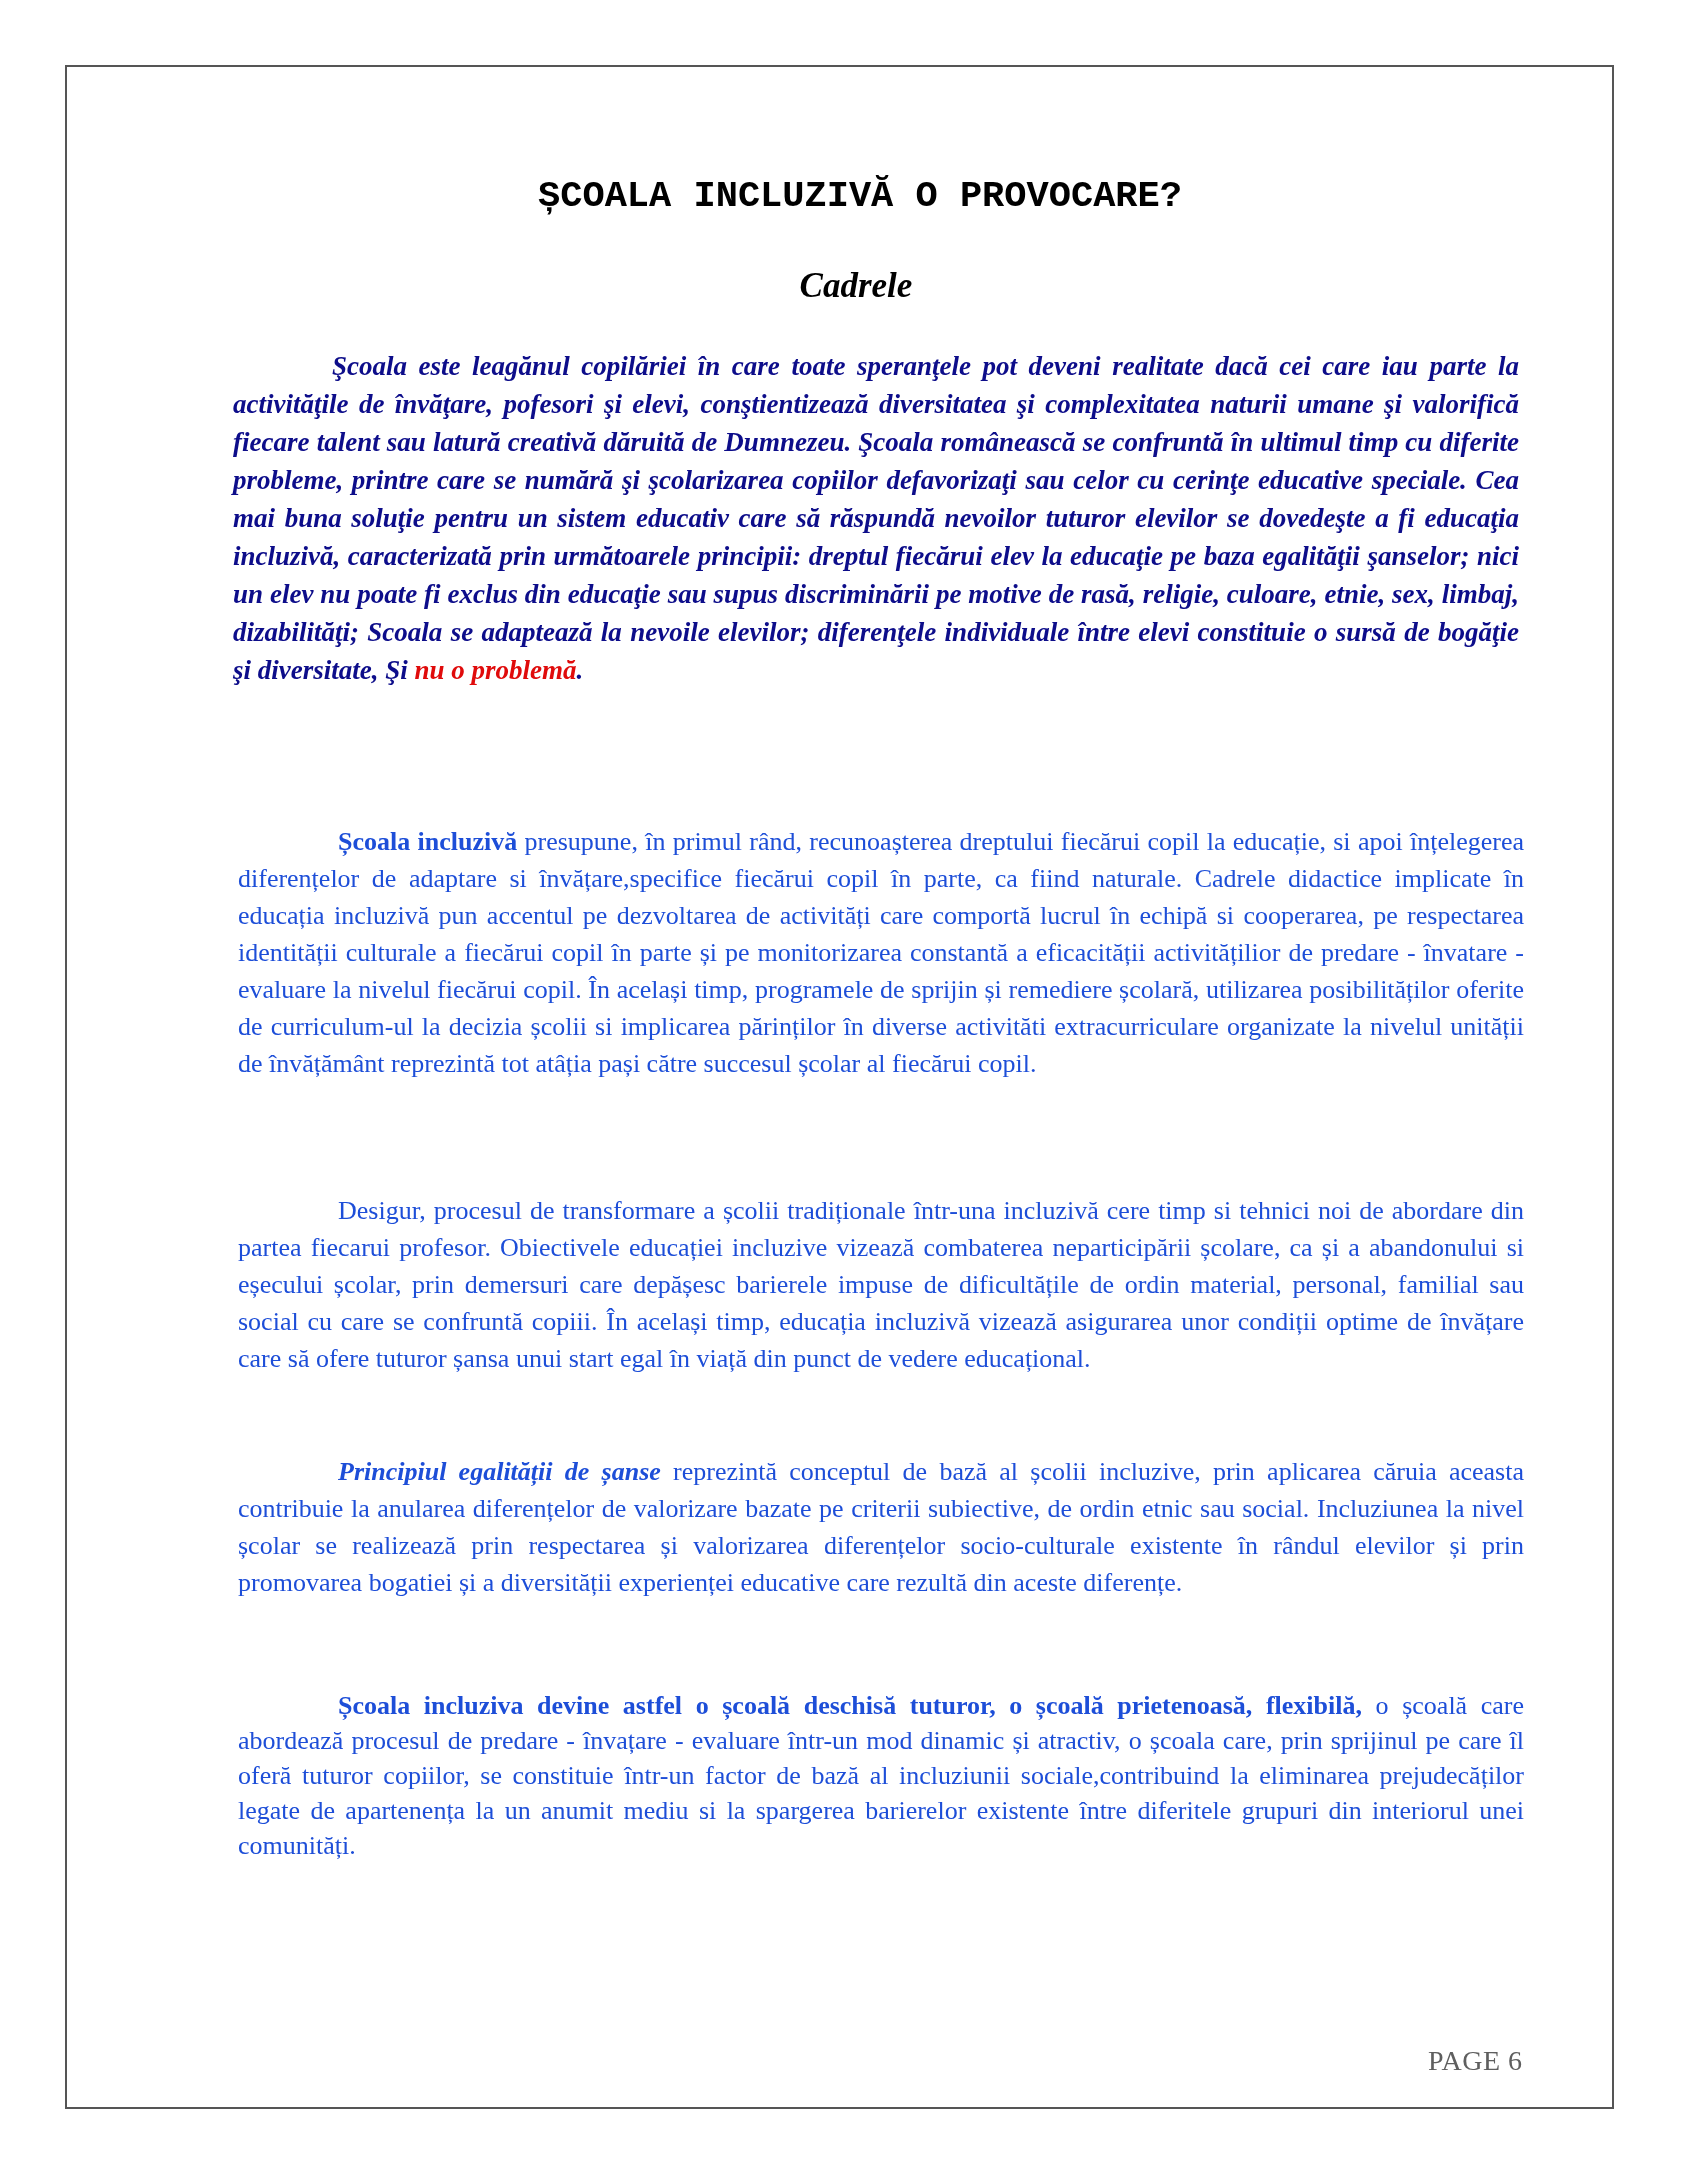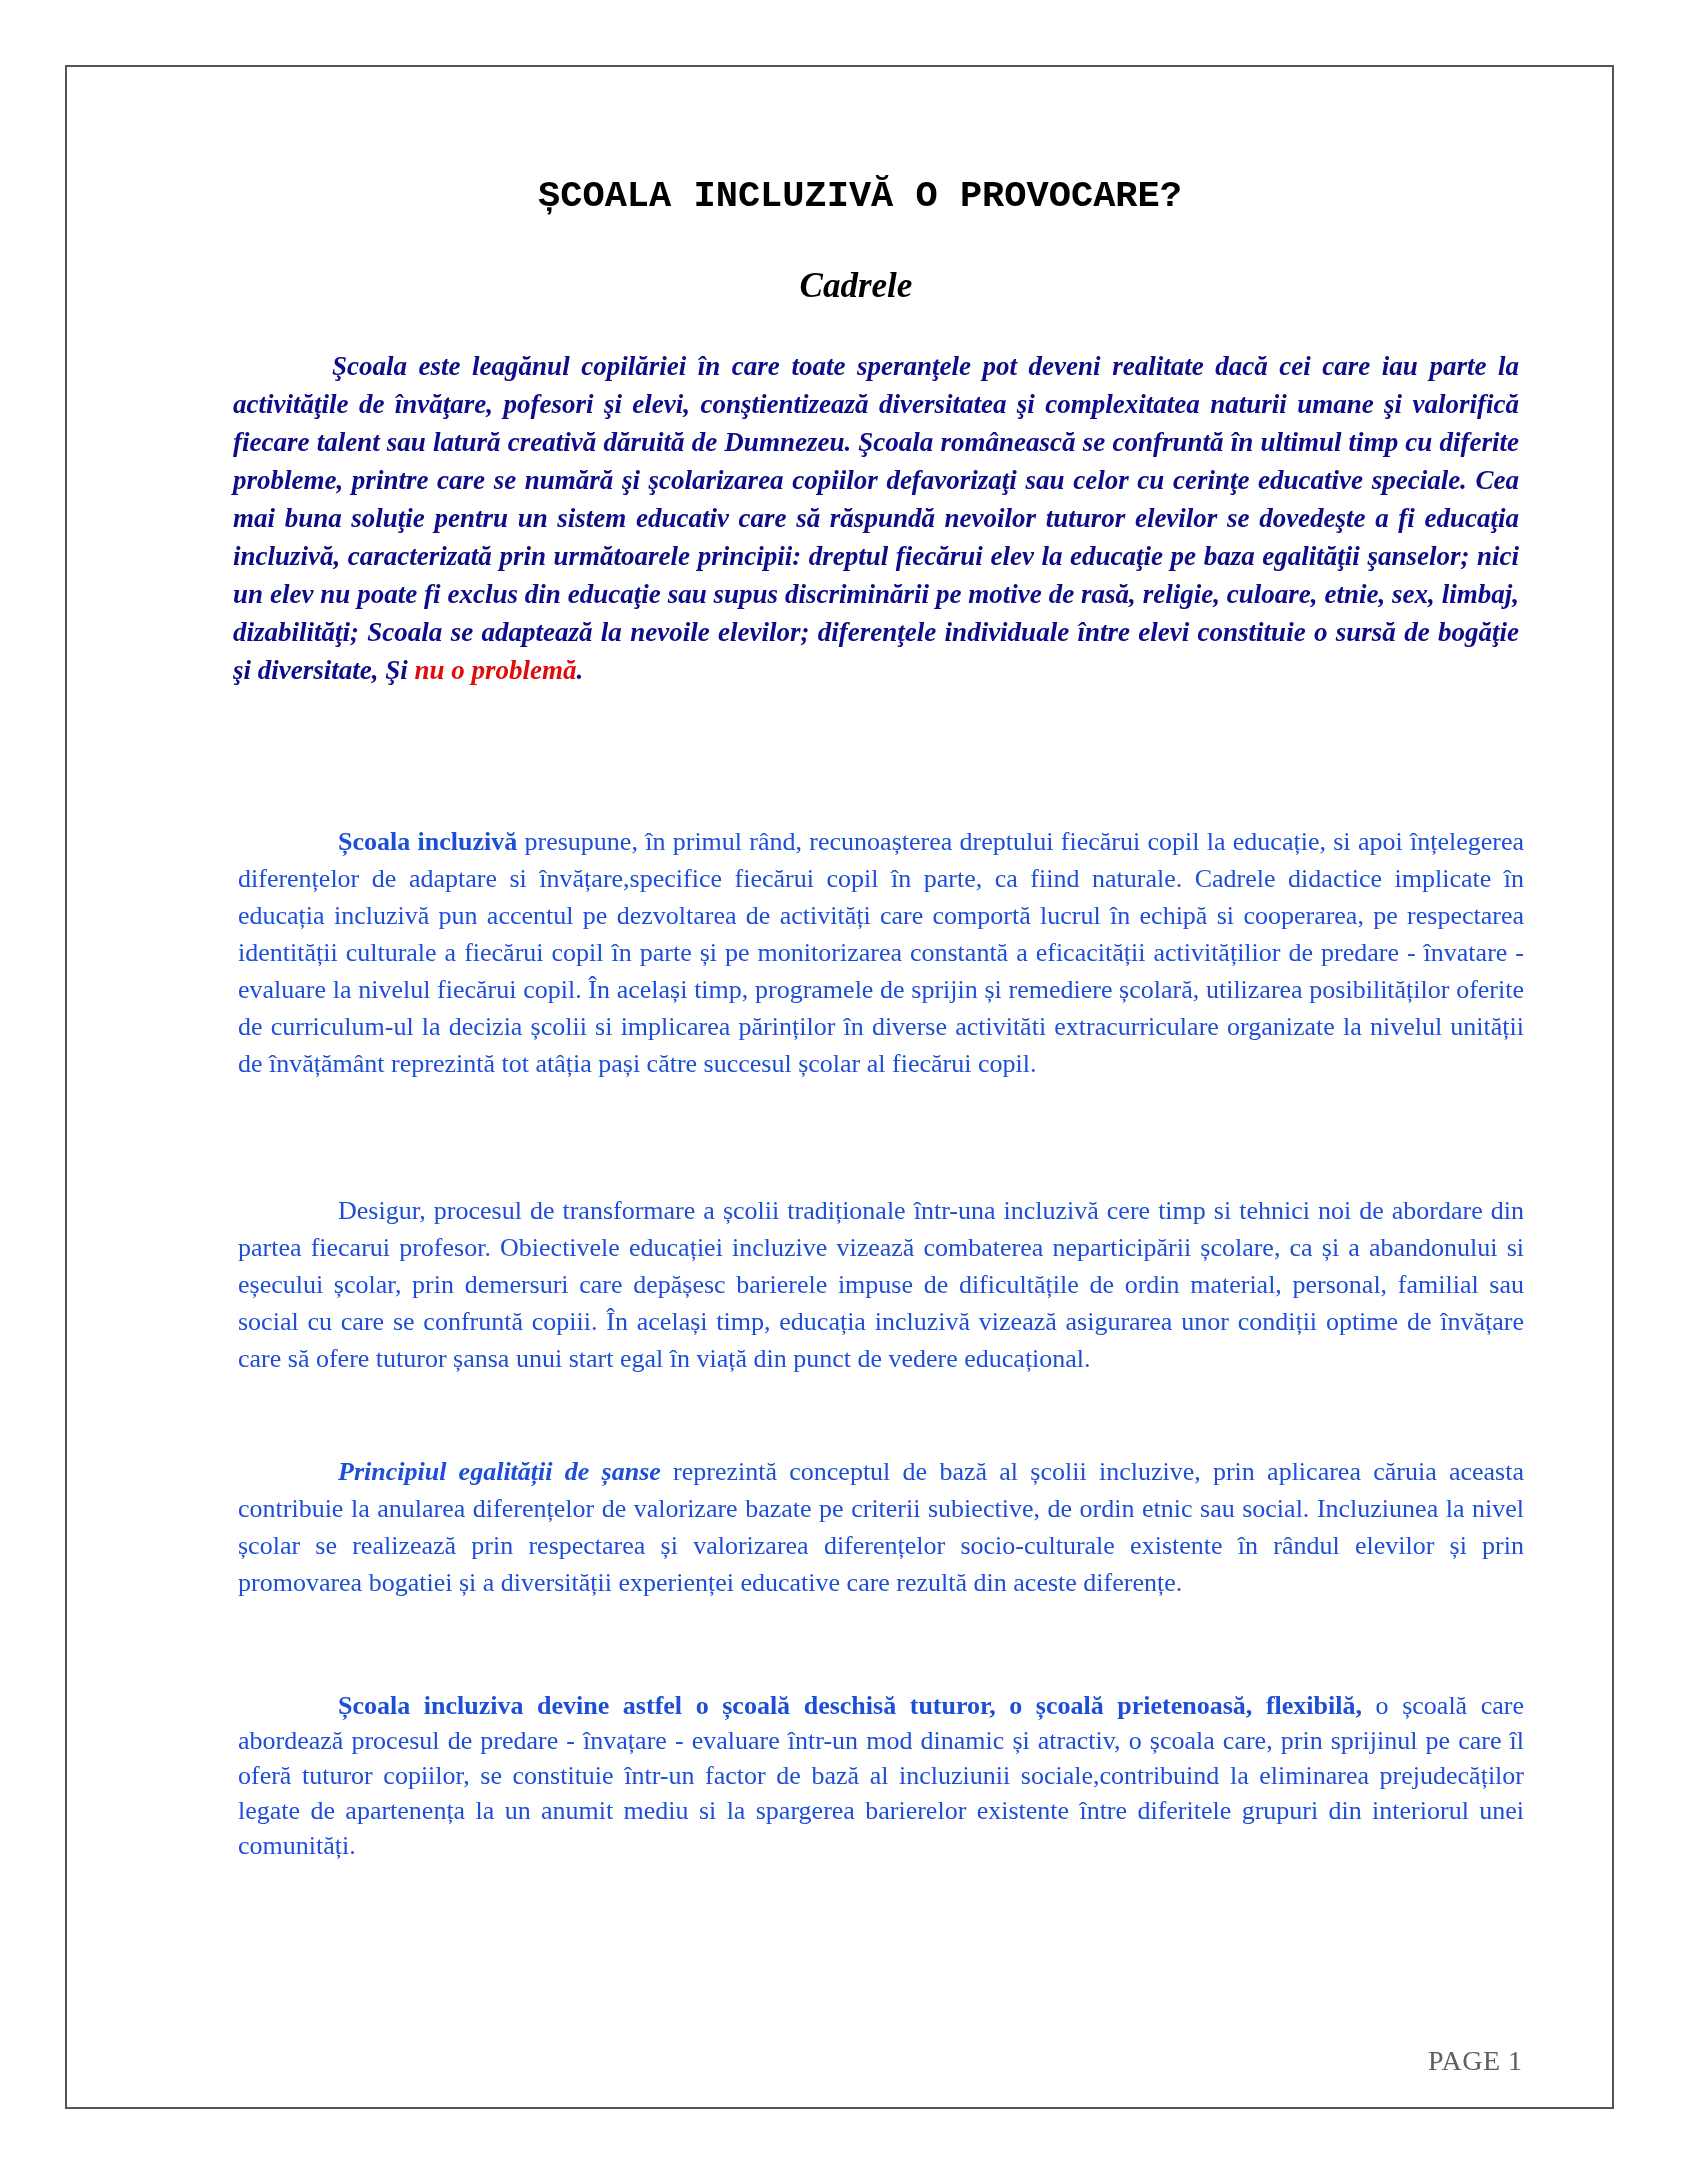--- a/index.html
+++ b/index.html
@@ -108,14 +108,14 @@
 <p class="argument" style="color: rgb(13, 13, 138);"><span>Şcoala este leagănul copilăriei în care toate speranţele pot deveni realitate dacă cei care iau parte la activităţile de învăţare, pofesori şi elevi, conştientizează diversitatea şi complexitatea naturii umane şi valorifică fiecare talent sau latură creativă dăruită de Dumnezeu. Şcoala românească se confruntă în ultimul timp cu diferite probleme, printre care se numără şi şcolarizarea copiilor defavorizaţi sau celor cu cerinţe educative speciale. Cea mai buna soluţie pentru un sistem educativ care să răspundă nevoilor tuturor elevilor se dovedeşte a fi educaţia incluzivă, caracterizată prin următoarele principii: dreptul fiecărui elev la educaţie pe baza egalităţii şanselor; nici un elev nu poate fi exclus din educaţie sau supus discriminării pe motive de rasă, religie, culoare, etnie, sex, limbaj, dizabilităţi; Scoala se adaptează la nevoile elevilor; diferenţele individuale între elevi constituie o sursă de bogăţie şi diversitate, Şi </span><span class="alert" style="color: rgb(224, 11, 11);">nu o problemă</span><span>.</span></p>
 
 <p class="body-text p1"><span class="b">Școala incluzivă</span><span> presupune, în primul rând, recunoașterea dreptului fiecărui copil la educație, si apoi înțelegerea diferențelor de adaptare si învățare,specifice fiecărui copil în parte, ca fiind naturale. Cadrele didactice implicate în educația incluzivă pun accentul pe dezvoltarea de activități care comportă lucrul în echipă si cooperarea, pe respectarea identității culturale a fiecărui copil în parte și pe monitorizarea constantă a eficacității activitățilior de predare - învatare - evaluare la nivelul fiecărui copil. În același timp, programele de sprijin și remediere școlară, utilizarea posibilităților oferite de curriculum-ul la decizia școlii si implicarea părinților în diverse activităti extracurriculare organizate la nivelul unității de învățământ reprezintă tot atâția pași către succesul școlar al fiecărui copil.</span></p>
 
 <p class="body-text p2"><span>Desigur, procesul de transformare a școlii tradiționale într-una incluzivă cere timp si tehnici noi de abordare din partea fiecarui profesor. Obiectivele educației incluzive vizează combaterea neparticipării școlare, ca și a abandonului si eșecului școlar, prin demersuri care depășesc barierele impuse de dificultățile de ordin material, personal, familial sau social cu care se confruntă copiii. În același timp, educația incluzivă vizează asigurarea unor condiții optime de învățare care să ofere tuturor șansa unui start egal în viață din punct de vedere educațional.</span></p>
 
 <p class="body-text p3"><span class="bi">Principiul egalității de șanse</span><span> reprezintă conceptul de bază al școlii incluzive, prin aplicarea căruia aceasta contribuie la anularea diferențelor de valorizare bazate pe criterii subiective, de ordin etnic sau social. Incluziunea la nivel școlar se realizează prin respectarea și valorizarea diferențelor socio-culturale existente în rândul elevilor și prin promovarea bogatiei și a diversității experienței educative care rezultă din aceste  diferențe.</span></p>
 
 <p class="body-text p4"><span class="b">Școala incluziva devine astfel o școală deschisă tuturor, o școală prietenoasă, flexibilă,</span><span> o școală care abordează procesul de predare - învațare - evaluare într-un mod dinamic și atractiv, o școala care, prin sprijinul pe care îl oferă tuturor copiilor, se constituie într-un factor de bază al incluziunii sociale,contribuind la eliminarea prejudecăților legate de apartenența la un anumit mediu si la spargerea barierelor existente între diferitele grupuri din interiorul unei comunități.</span></p>
 
-<div class="footer-page">PAGE 1</div>
+<div class="footer-page">PAGE 6</div>
 
 
 </body></html>

